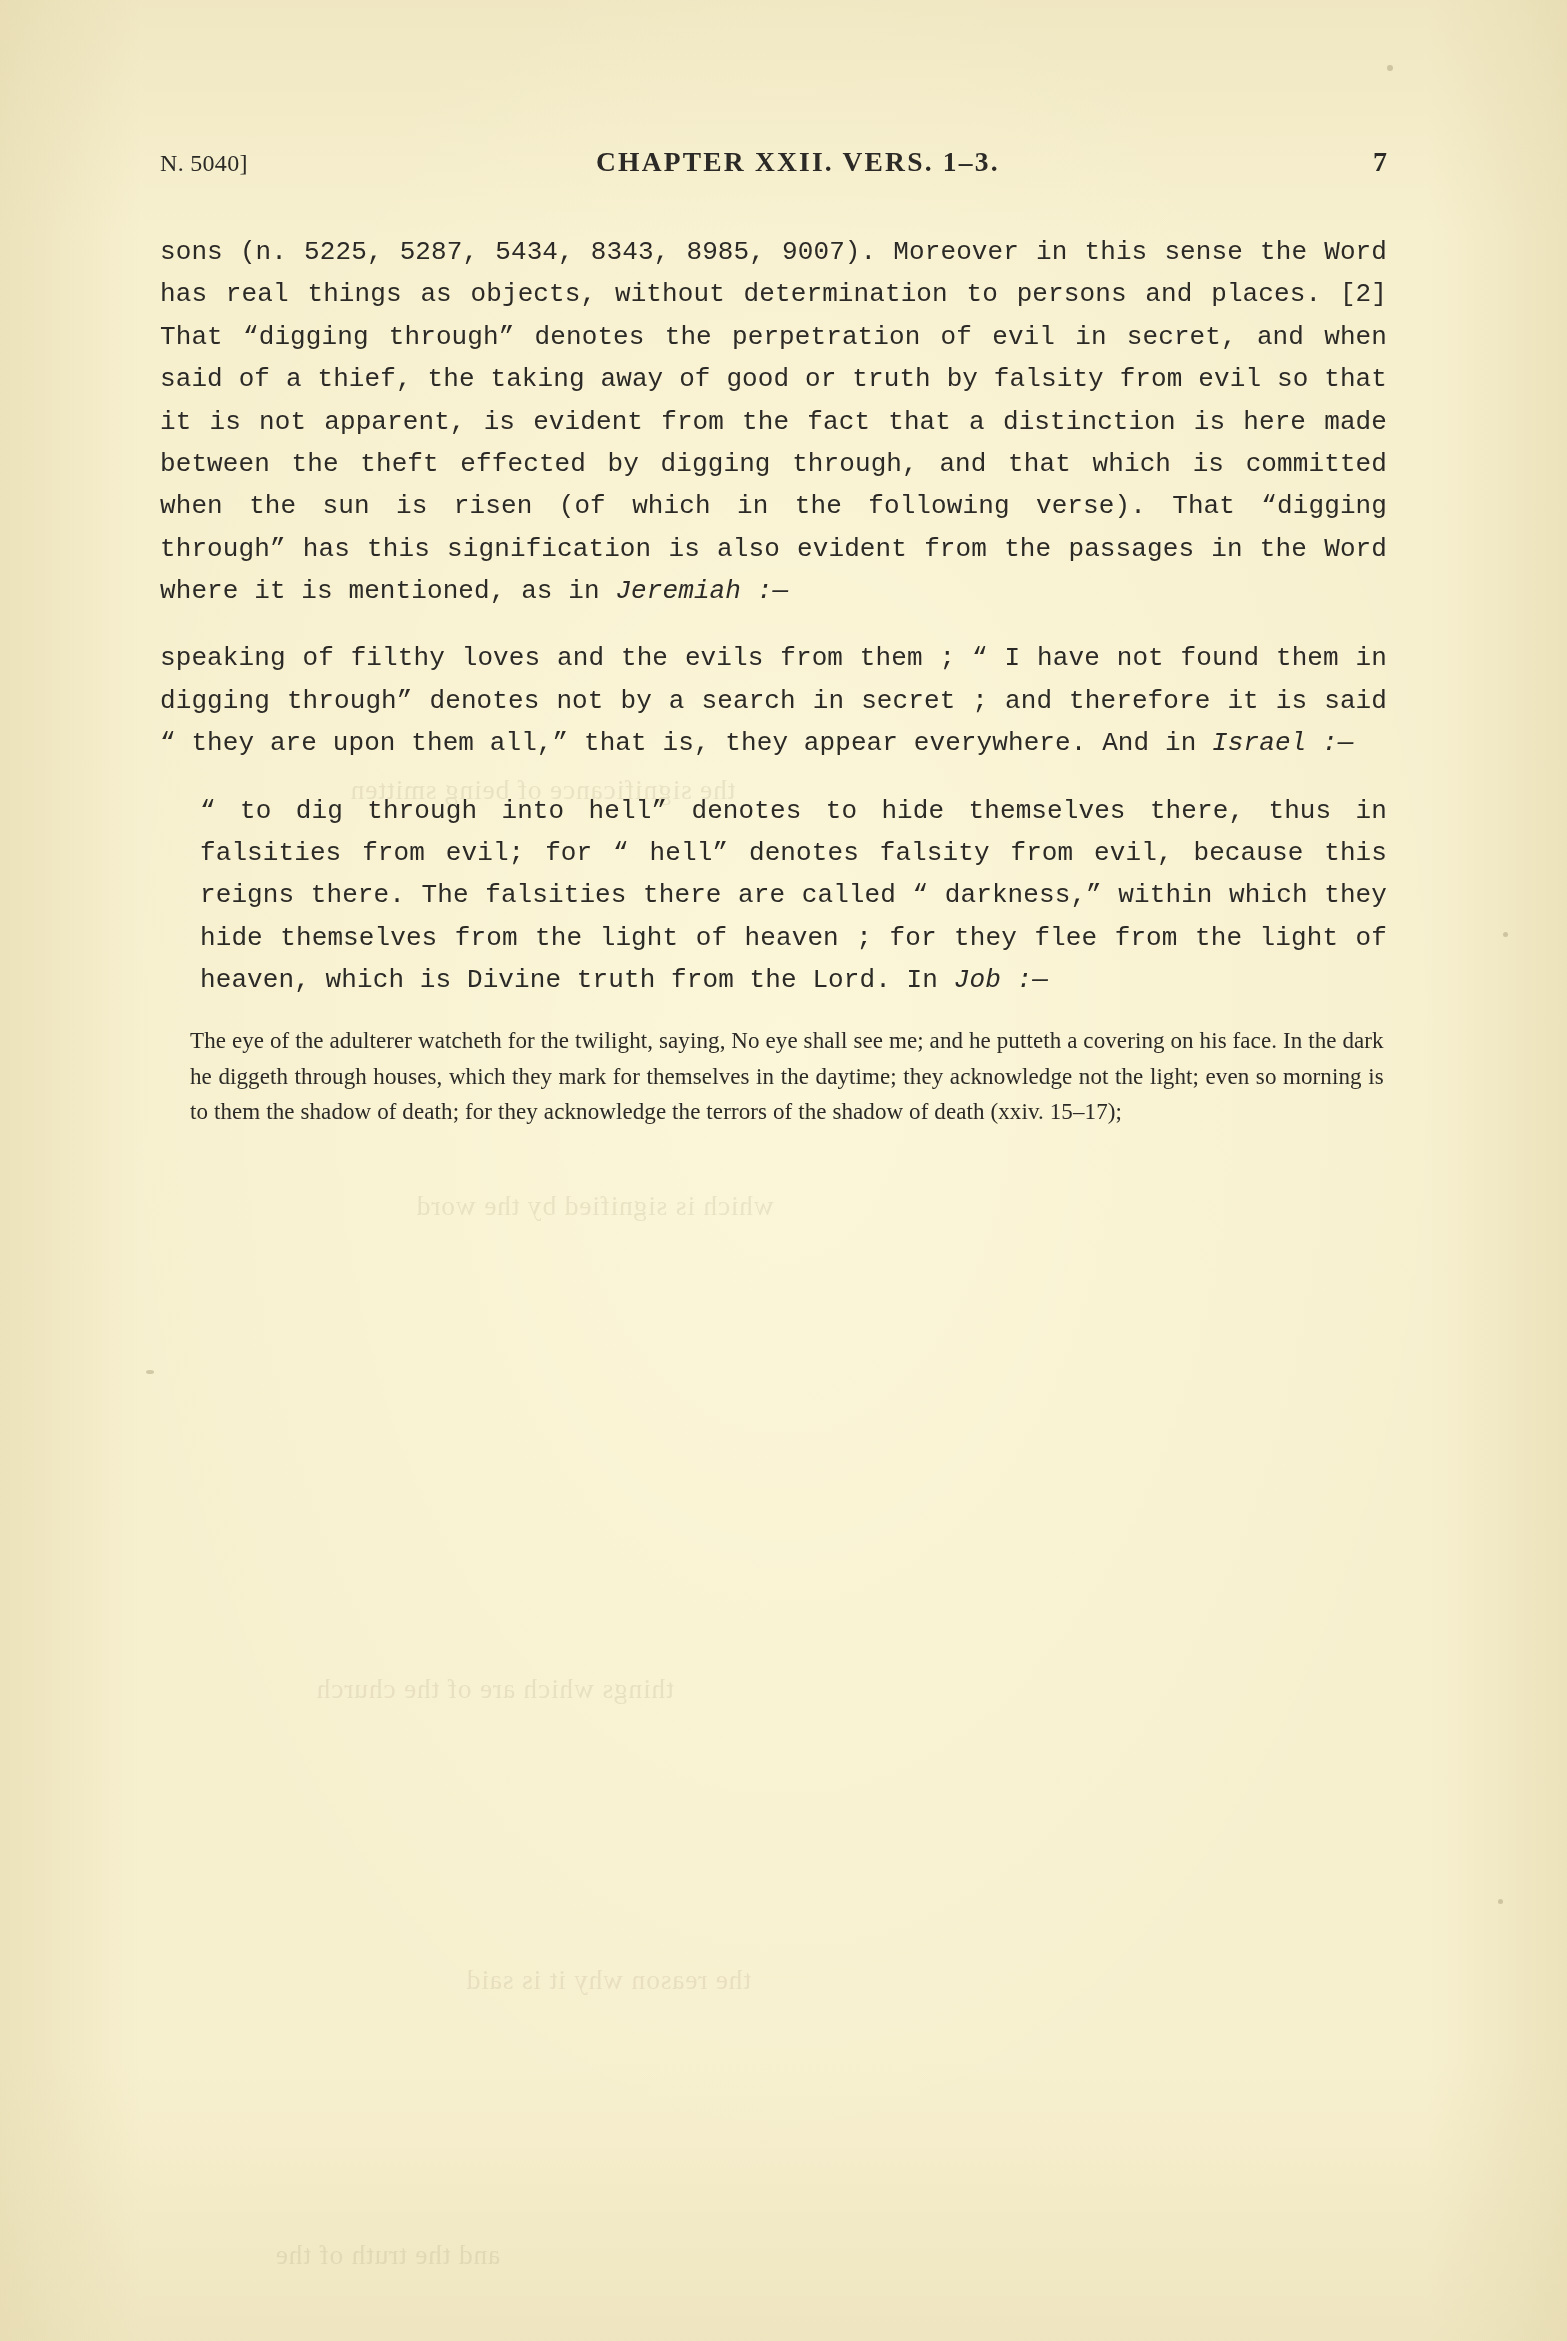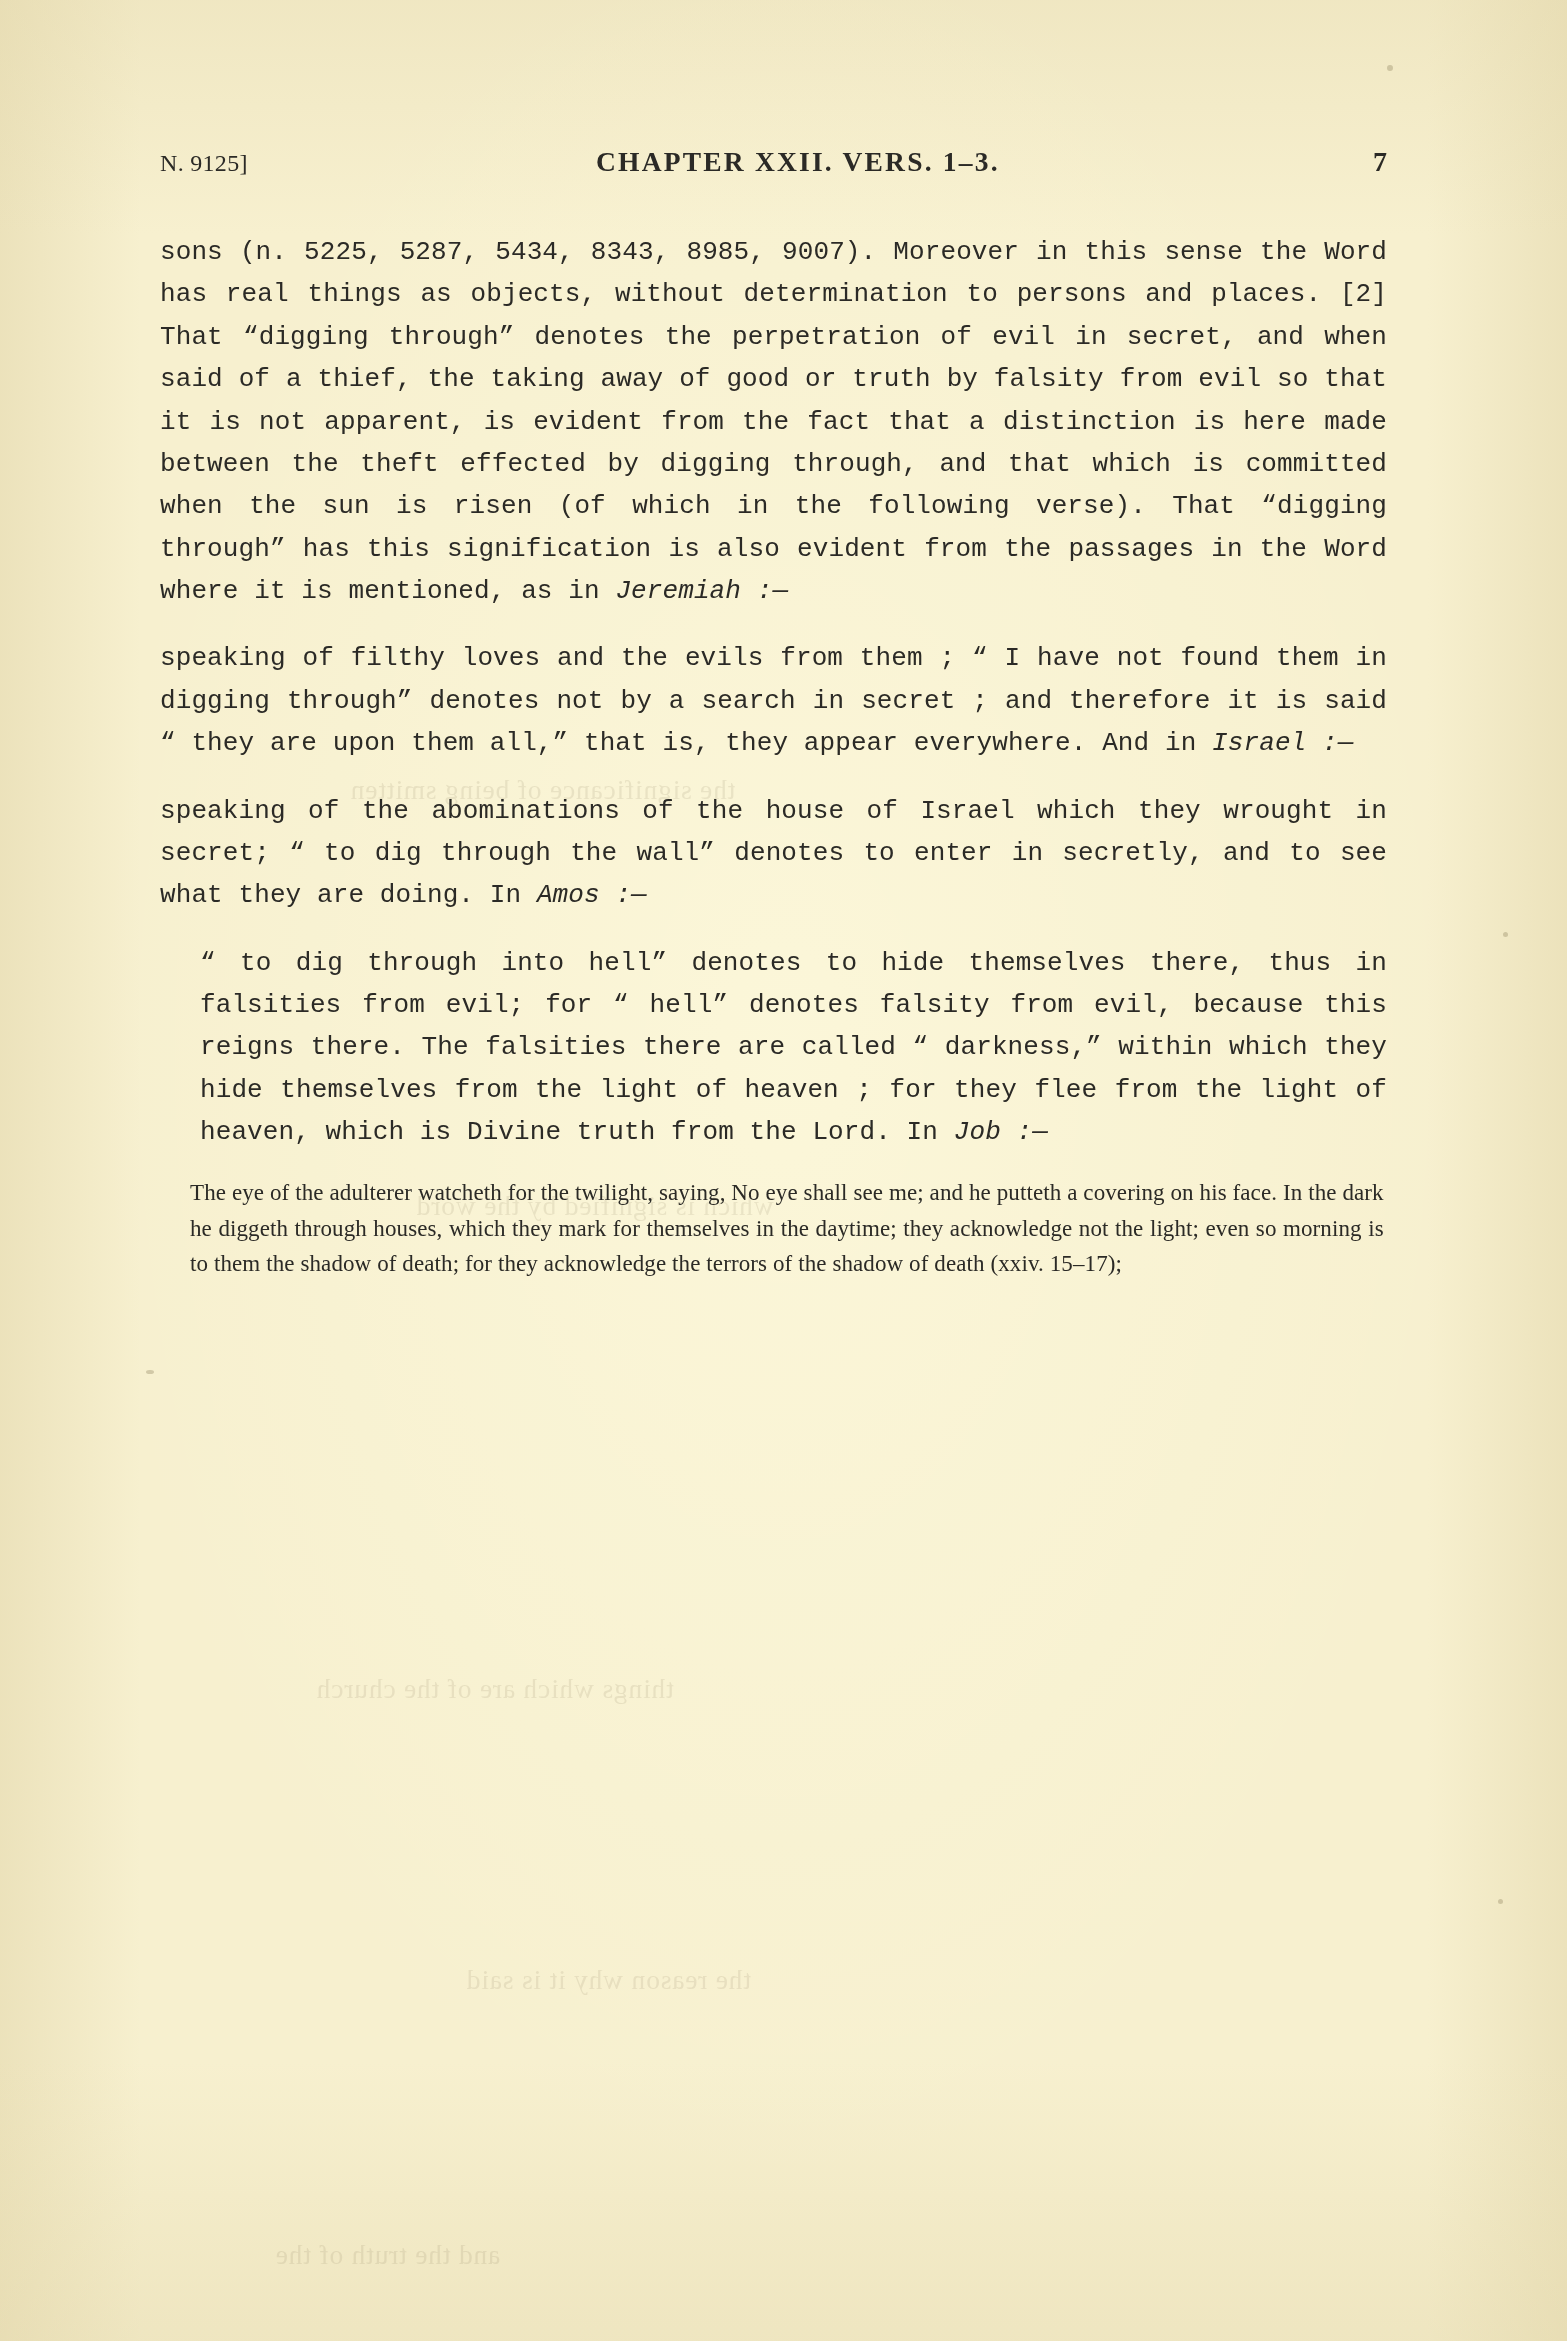--- a/index.html
+++ b/index.html
@@ -121,32 +121,31 @@
   <div class="bleed" style="left:275px; top:2239px;">and the truth of the</div>
 
   <div class="speck" style="left:1387px; top:65px; width:5.8px; height:5.8px;"></div>
   <div class="speck" style="left:1503px; top:932px; width:5px; height:5px;"></div>
   <div class="speck" style="left:146px; top:1370px; width:7.5px; height:4.2px;"></div>
   <div class="speck" style="left:1498px; top:1899px; width:5px; height:5px;"></div>
 
   <div class="content">
 
     <div class="runhead">
-      <span class="folio-left">N. 9125]</span>
+      <span class="folio-left">N. 5040]</span>
       <span class="center-title">CHAPTER XXII. VERS. 1–3.</span>
       <span class="folio-right">7</span>
     </div>
 
     <p class="body"><span>sons (n. 5225, 5287, 5434, 8343, 8985, 9007).  Moreover in this sense the Word has real things as objects, without determination to persons and places.  [2] That “digging through” denotes the perpetration of evil in secret, and when said of a thief, the taking away of good or truth by falsity from evil so that it is not apparent, is evident from the fact that a distinction is here made between the theft effected by digging through, and that which is committed when the sun is risen (of which in the following verse).  That “digging through” has this signification is also evident from the passages in the Word where it is mentioned, as in </span><span class="it">Jeremiah</span><span class="it"> :—</span></p>
 
 
     <p class="body"><span>speaking of filthy loves and the evils from them ; “ I have not found them in digging through” denotes not by a search in secret ; and therefore it is said “ they are upon them all,” that is, they appear everywhere.  And in </span><span class="it">Israel</span><span class="it"> :—</span></p>
 
 
-    <p class="body"><span>speaking of the abominations of the house of Israel which they wrought in secret; “ to dig through the wall” denotes to enter in secretly, and to see what they are doing.  In </span><span class="it">Amos</span><span class="it"> :—</span></p>
 
 
     <p class="body tight"><span>“ to dig through into hell” denotes to hide themselves there, thus in falsities from evil; for “ hell” denotes falsity from evil, because this reigns there.  The falsities there are called “ darkness,” within which they hide themselves from the light of heaven ; for they flee from the light of heaven, which is Divine truth from the Lord.  In </span><span class="it">Job</span><span class="it"> :—</span></p>
 
     <p class="quote">The eye of the adulterer watcheth for the twilight, saying, No eye shall see me; and he putteth a covering on his face.  In the dark he diggeth through houses, which they mark for themselves in the daytime; they acknowledge not the light; even so morning is to them the shadow of death; for they acknowledge the terrors of the shadow of death (xxiv. 15–17);</p>
 
   </div>
 </div>
 
 

